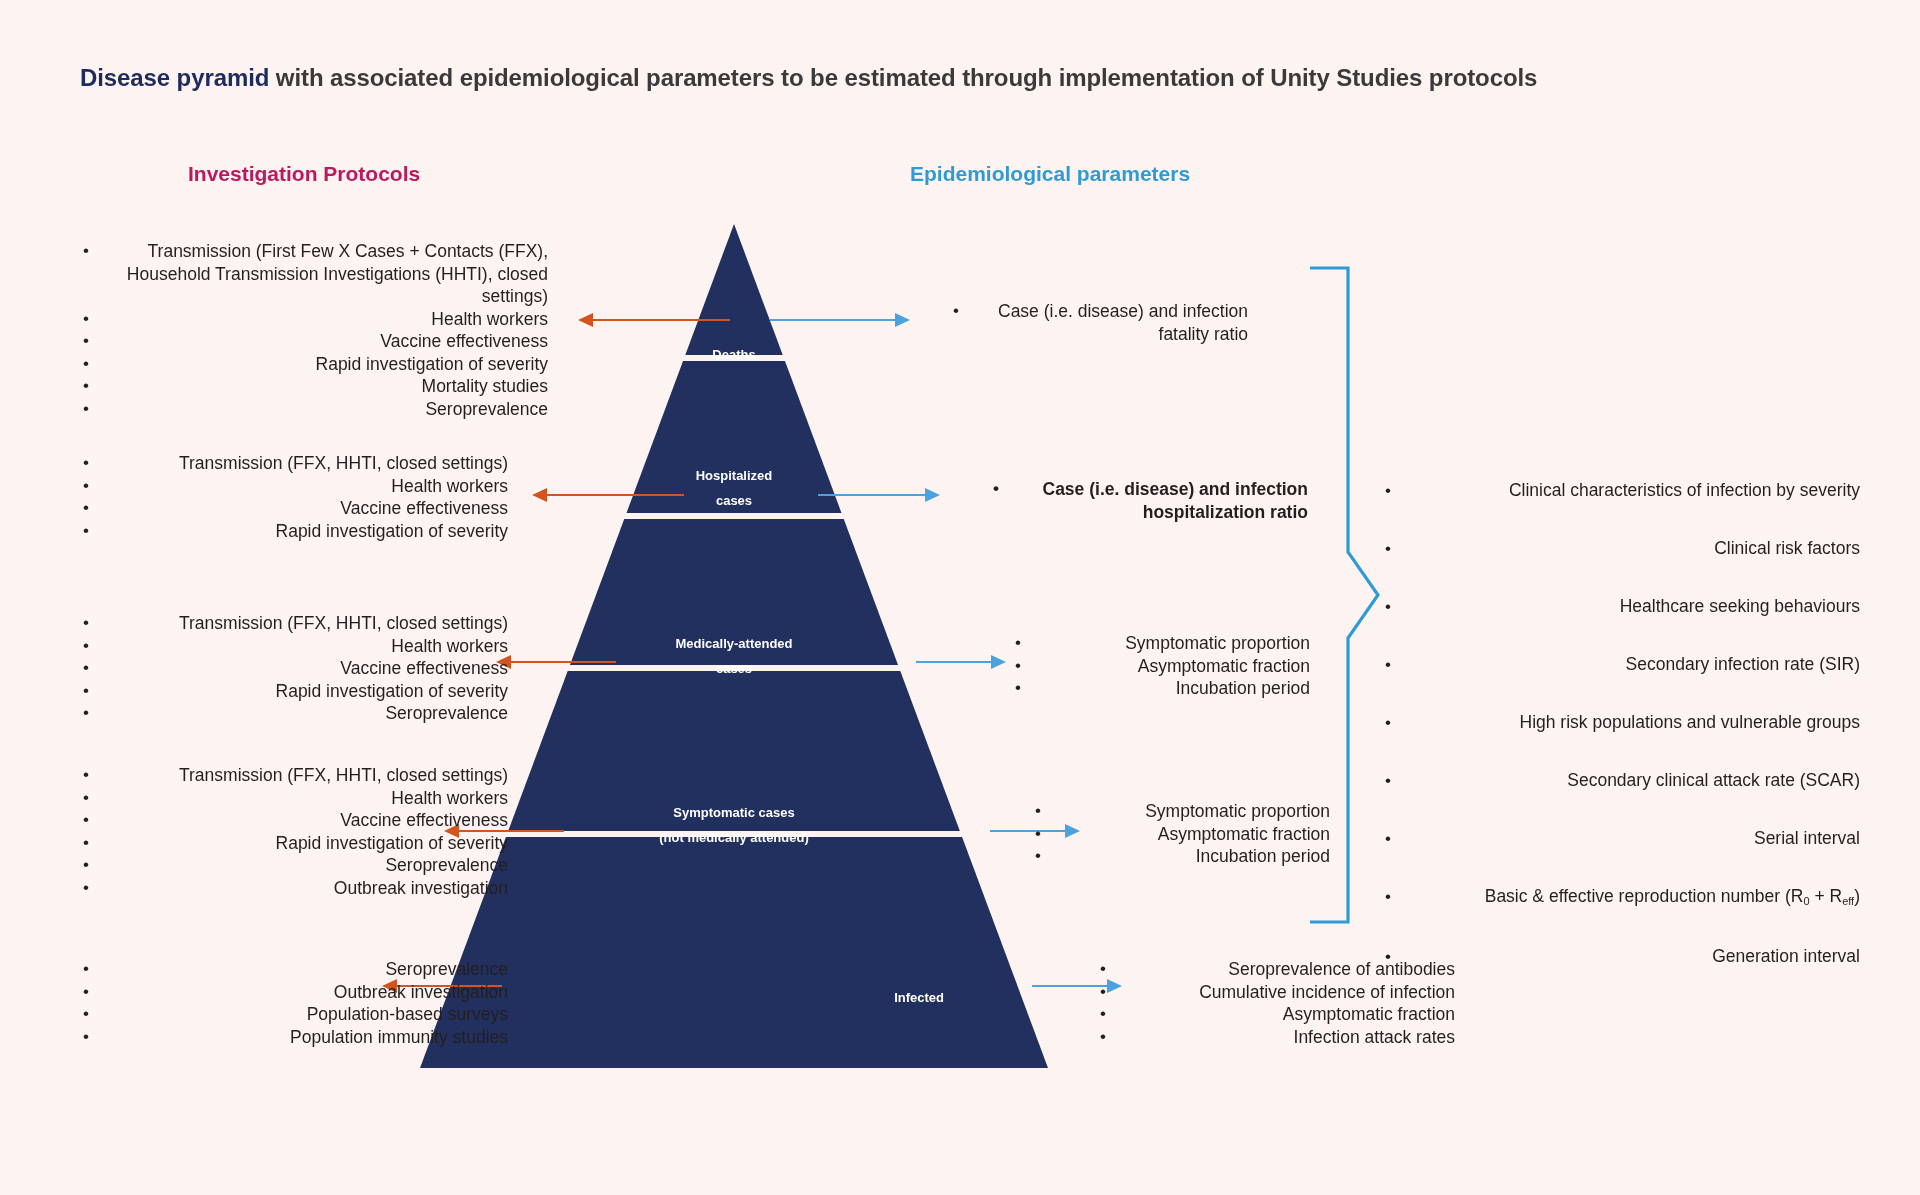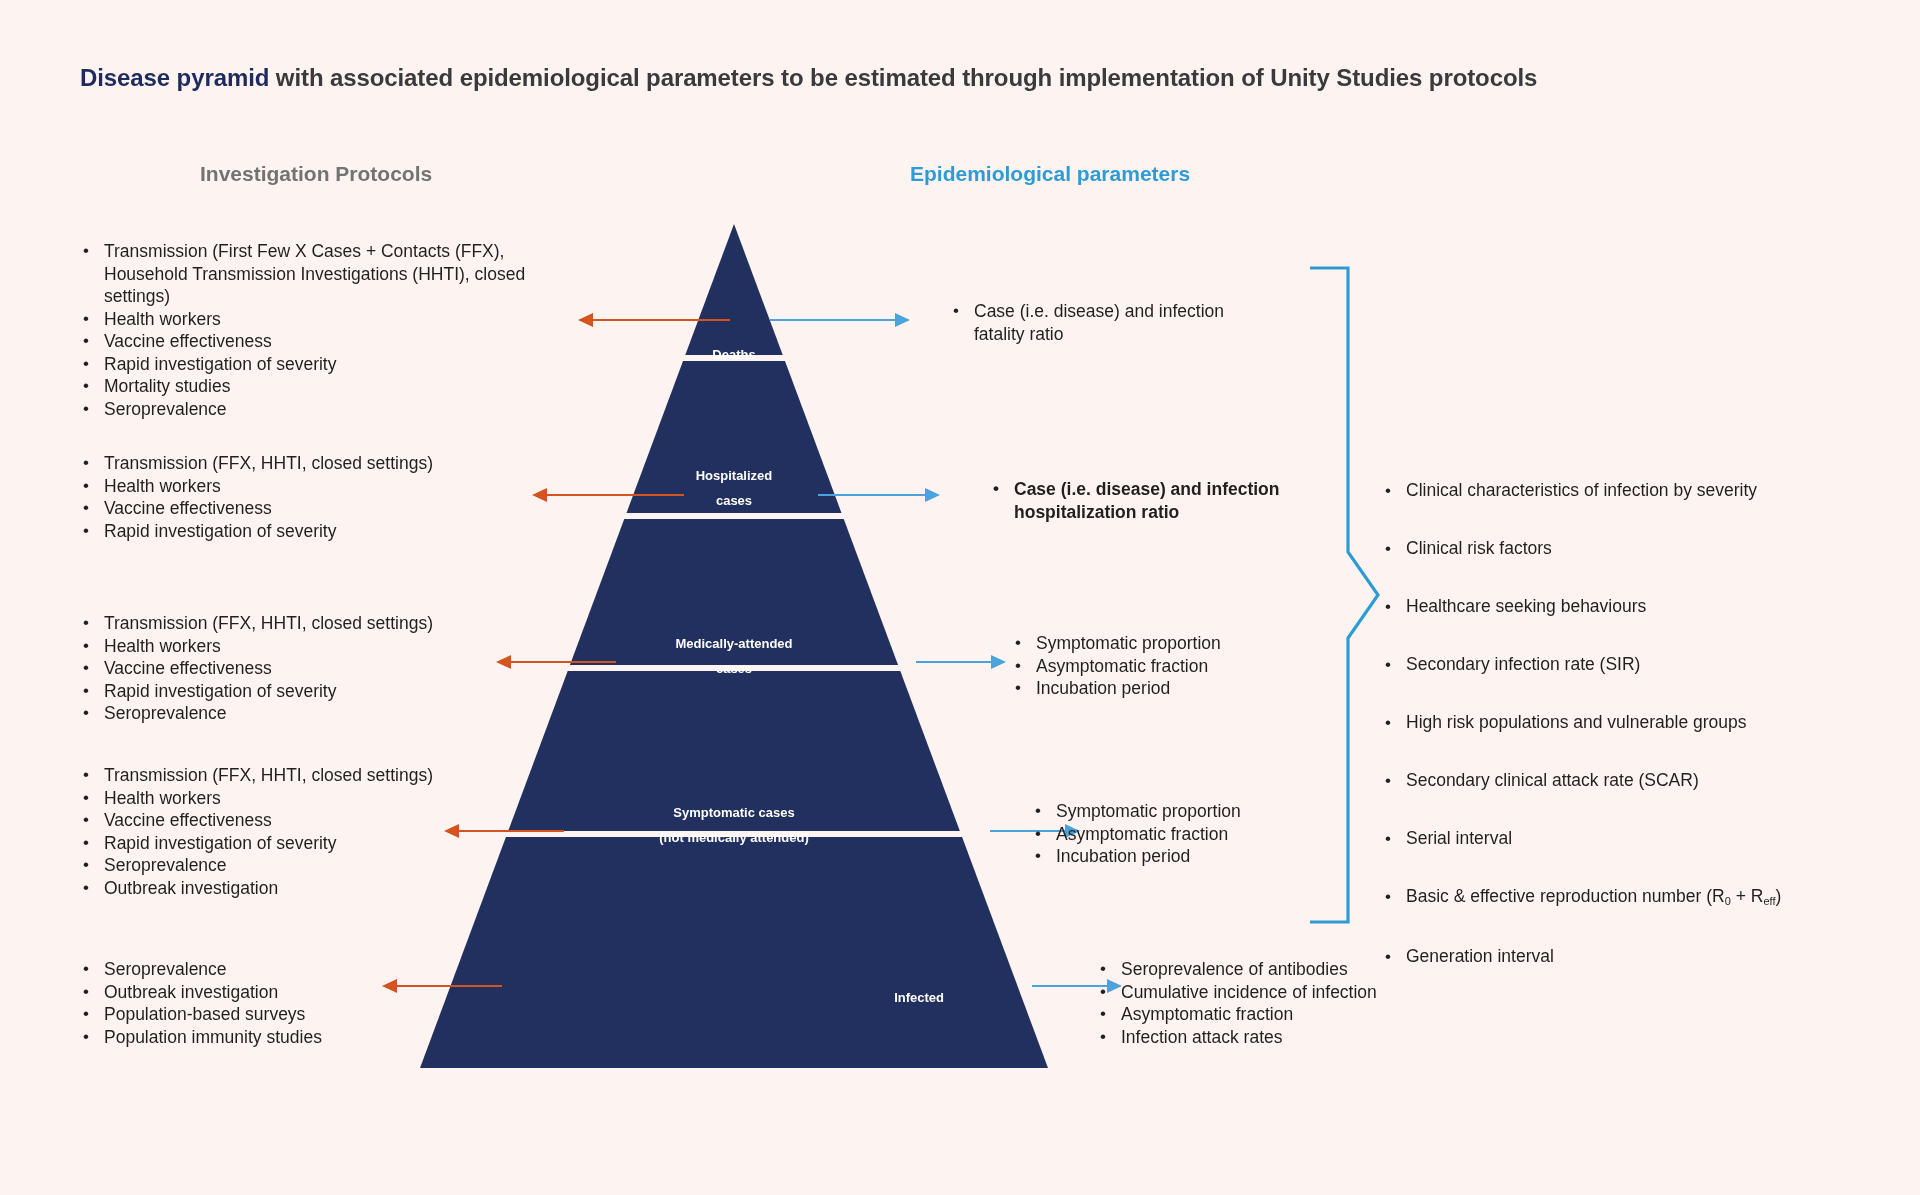--- a/index.html
+++ b/index.html
@@ -17,26 +17,26 @@
     font-size: 24px; font-weight: bold; color: #3a3a3c;
     letter-spacing: -0.1px; white-space: nowrap; margin-top: 12px;
   }
   #title .accent { color: #1e2b5e; }
 
   
   .col-header {
     position: absolute; font-size: 21px; font-weight: bold;
     white-space: nowrap;
   }
-  #hdr-protocols { left: 200px; top: 162px; color: #737373; }
+  #hdr-protocols { left: 188px; top: 162px; color: #be185d; }
   #hdr-params    { left: 910px; top: 162px; color: #2e9bd6; }
 
   
   .blk { position: absolute; }
-  .blk ul { list-style: none; }
+  .blk ul { list-style: none; text-align: right; }
   .blk li {
     position: relative;
     padding-left: 26px;
     font-size: 17.5px;
     line-height: 22.5px;
     color: #231f20;
   }
   .blk li::before {
     content: "\2022";
     position: absolute; left: 5px; top: 0;

